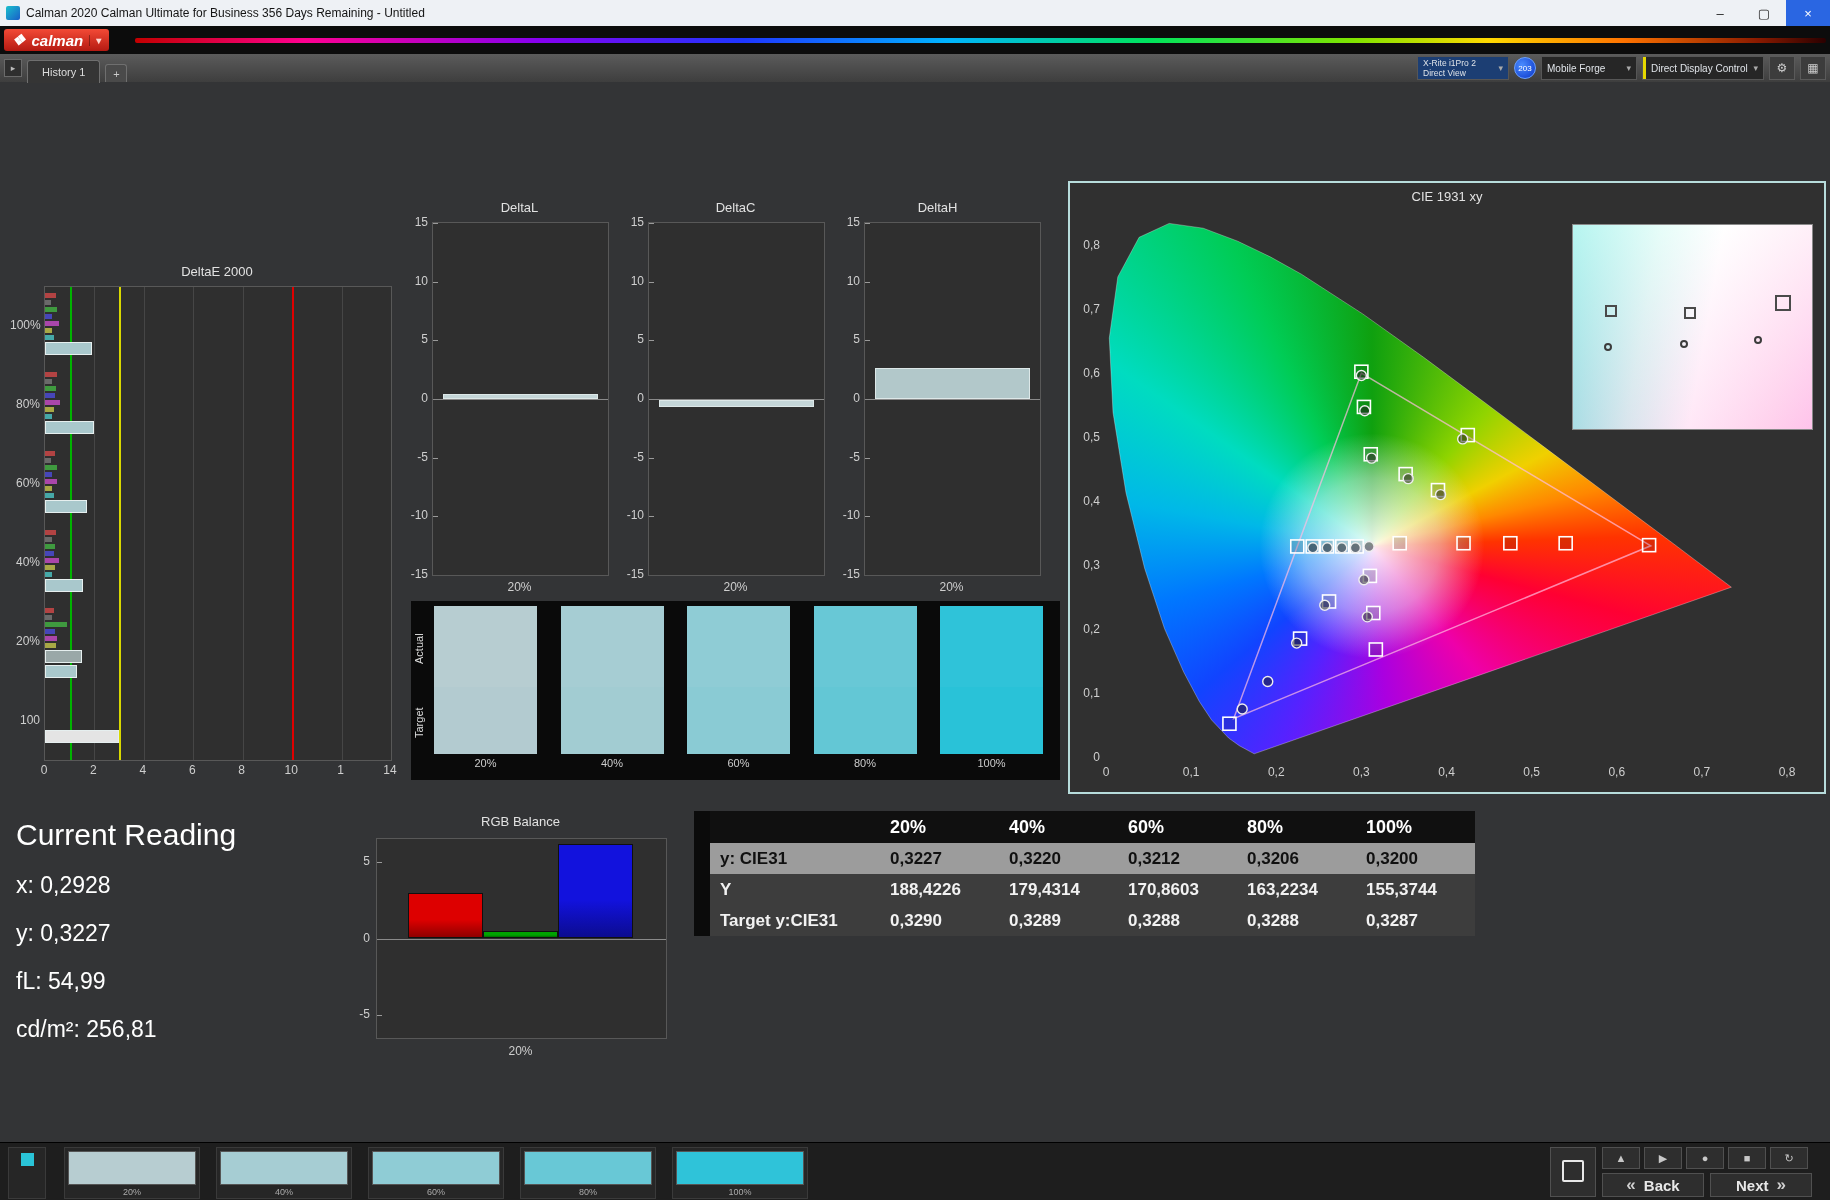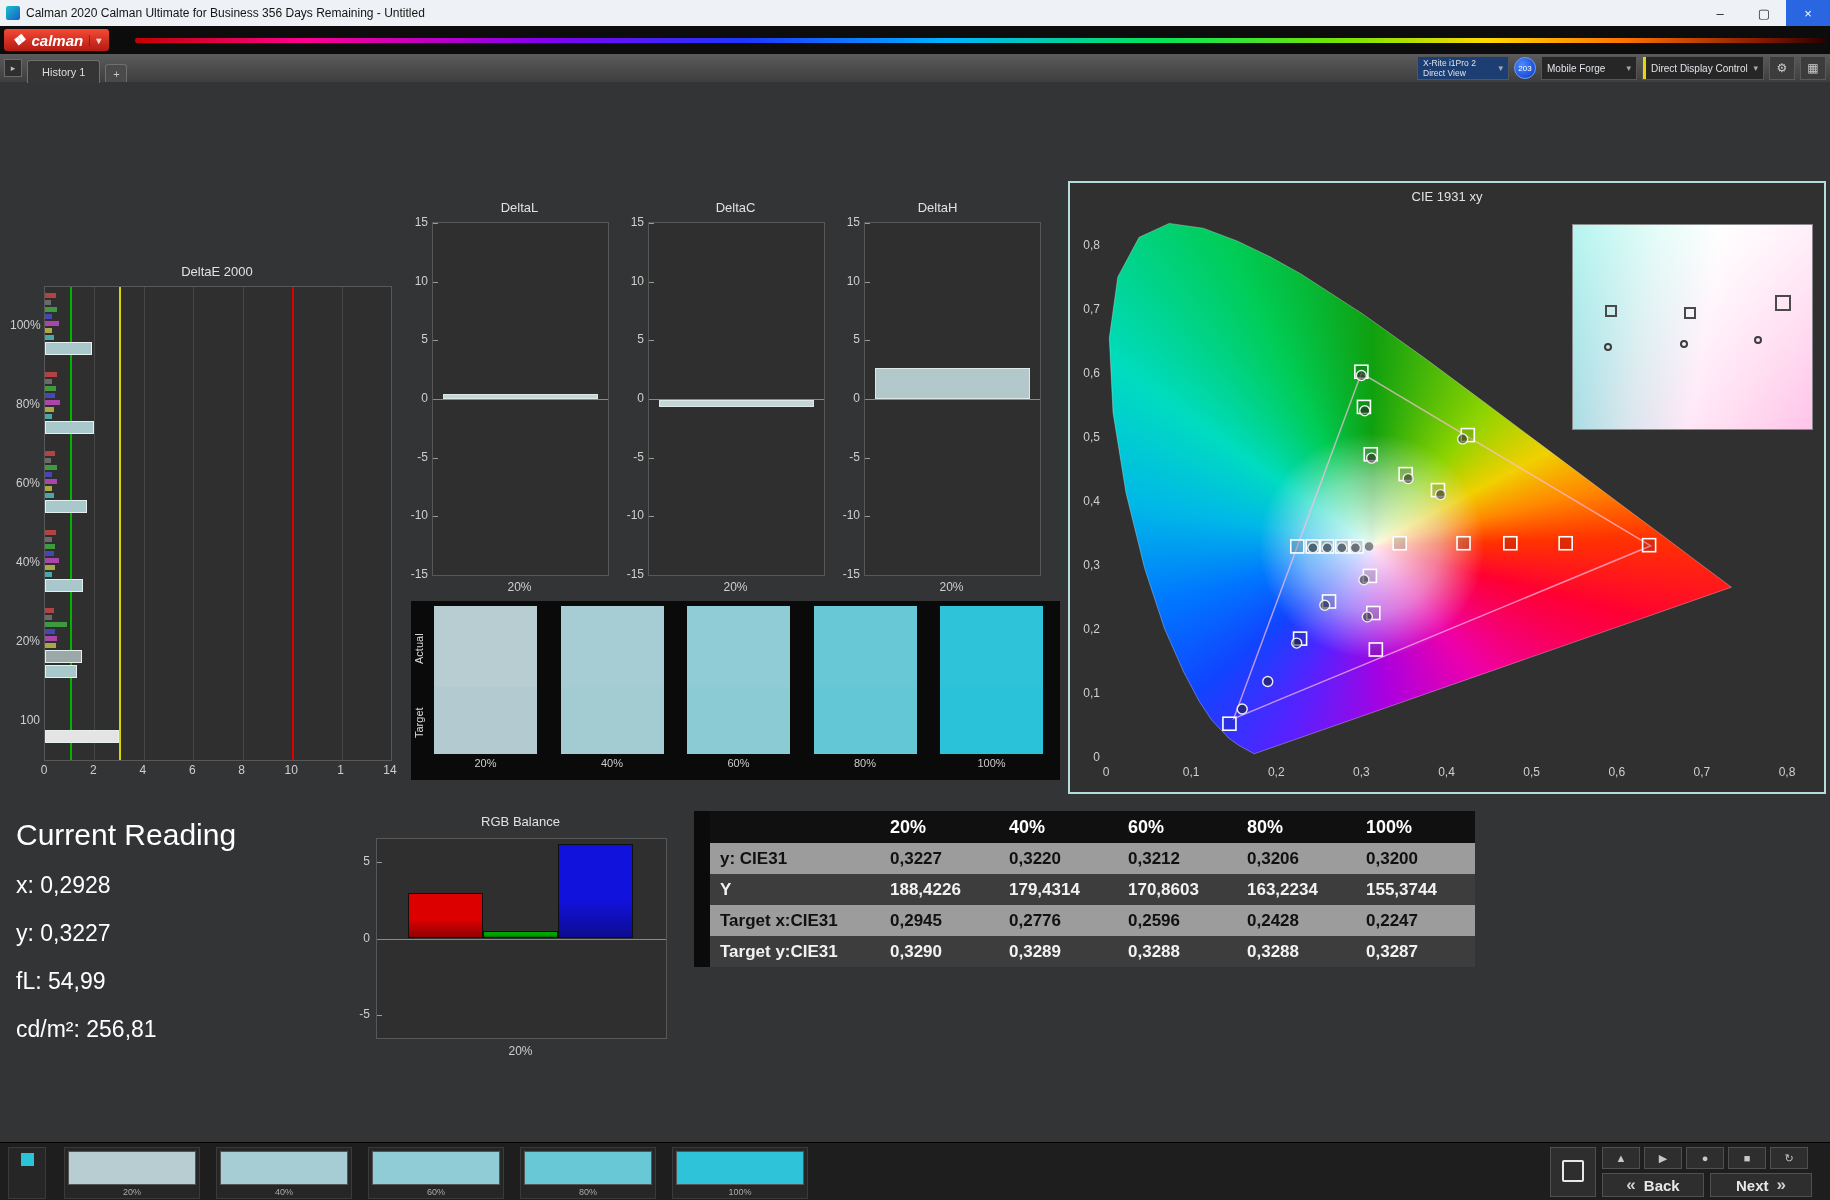--- a/index.html
+++ b/index.html
@@ -465,28 +465,20 @@
         <div class="tcell">0,3200</div>
       </div>
       <div class="trow dark">
         <div class="tcell lbl">Y</div>
         <div class="tcell">188,4226</div>
         <div class="tcell">179,4314</div>
         <div class="tcell">170,8603</div>
         <div class="tcell">163,2234</div>
         <div class="tcell">155,3744</div>
       </div>
-      <div class="trow light">
-        <div class="tcell lbl">Target x:CIE31</div>
-        <div class="tcell">0,2945</div>
-        <div class="tcell">0,2776</div>
-        <div class="tcell">0,2596</div>
-        <div class="tcell">0,2428</div>
-        <div class="tcell">0,2247</div>
-      </div>
       <div class="trow dark">
         <div class="tcell lbl">Target y:CIE31</div>
         <div class="tcell">0,3290</div>
         <div class="tcell">0,3289</div>
         <div class="tcell">0,3288</div>
         <div class="tcell">0,3288</div>
         <div class="tcell">0,3287</div>
       </div>
     </div>
 

